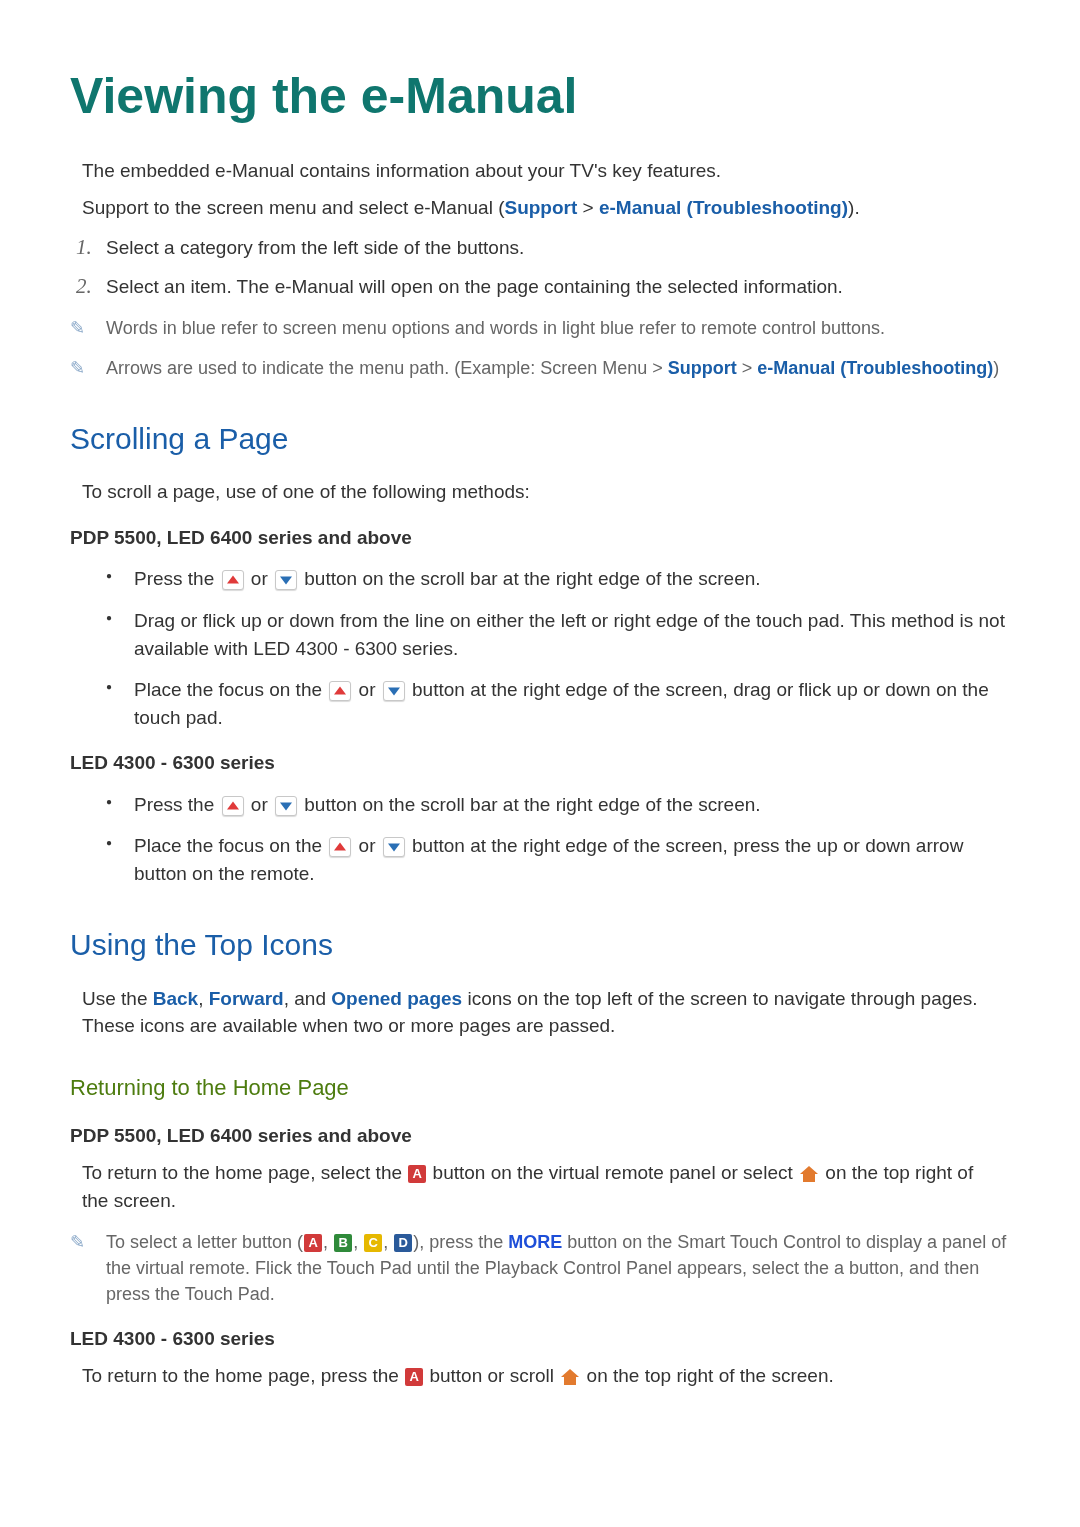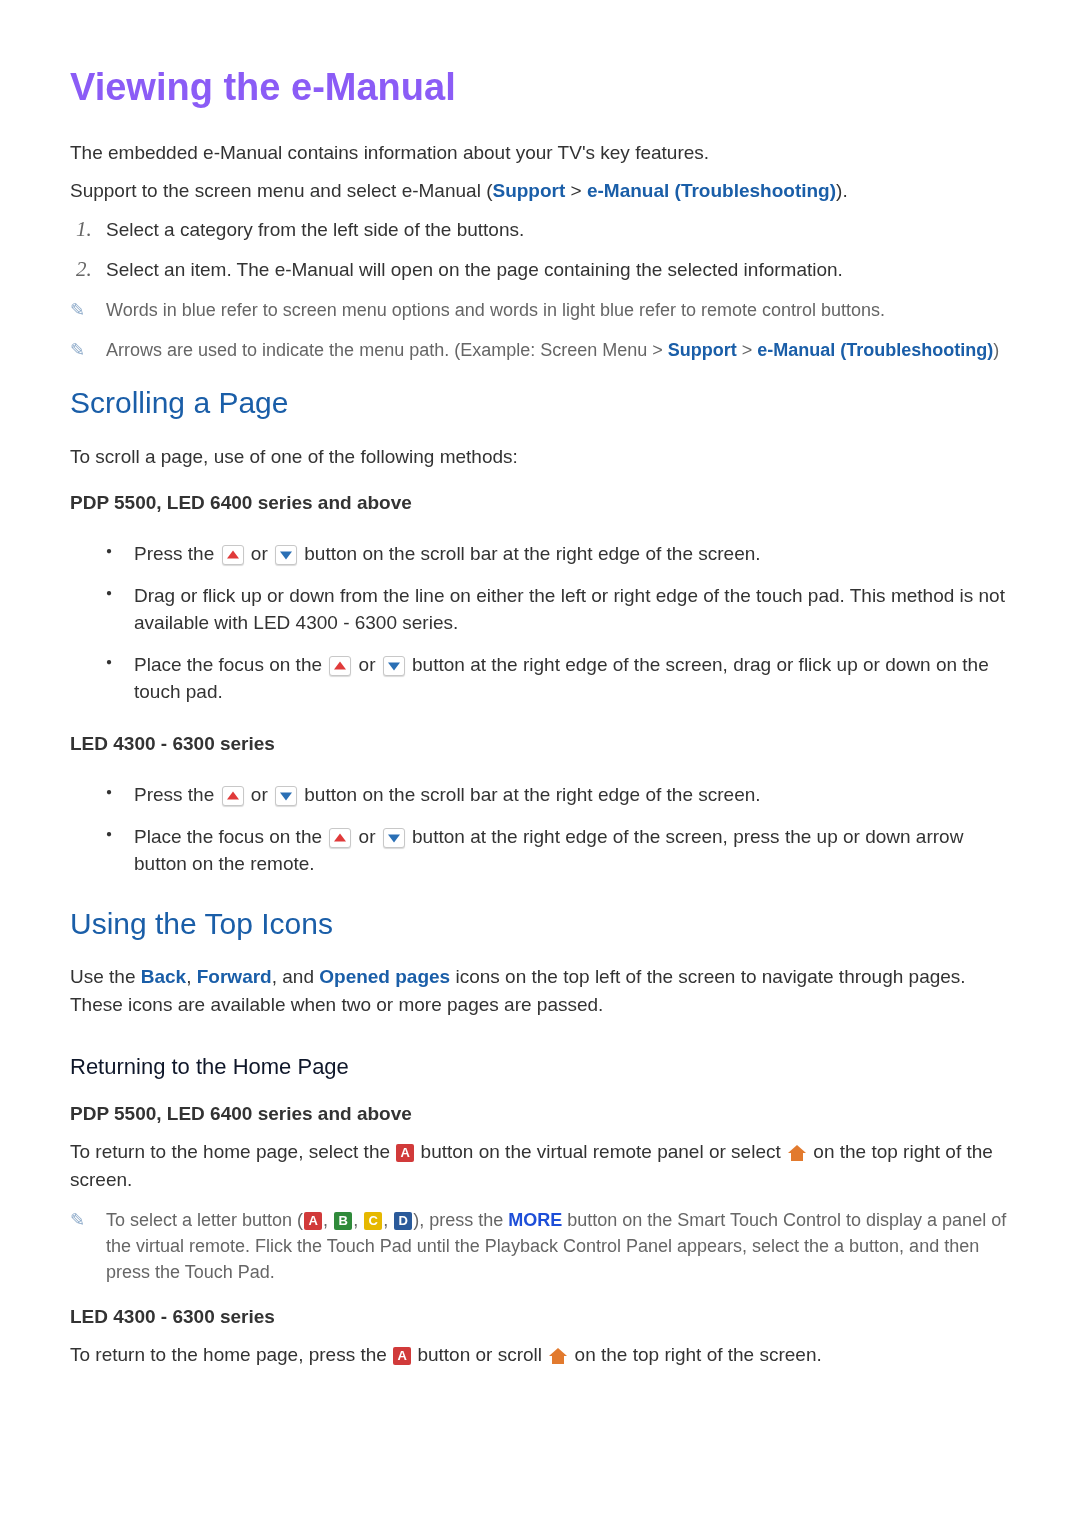--- a/index.html
+++ b/index.html
@@ -7,38 +7,38 @@
     margin: 0;
     font-family: Arial, Helvetica, sans-serif;
     background: #fff;
     color: #333;
     width: 1080px;
     padding: 60px 70px 90px 70px;
     font-size: 19px;
     line-height: 1.45;
   }
   h1.main-title {
-    color: #8b5cf6;
+    color: #0f766e;
     font-weight: 700;
-    font-size: 38px;
+    font-size: 50px;
     margin: 0 0 24px 0;
   }
   h2.section-title {
     color: #1a5ea8;
     font-weight: 400;
     font-size: 30px;
-    margin: 18px 0 18px 0;
+    margin: 36px 0 18px 0;
   }
   h3.sub-title {
-    color: #0f172a;
+    color: #4d7c0f;
     font-weight: 400;
     font-size: 22px;
     margin: 32px 0 18px 0;
   }
-  p { margin: 10px 0; }
+  p { margin: 10px 12px; }
   .bold-label {
     font-weight: 700;
     margin: 18px 0 10px 0;
   }
   ol.steps {
     list-style: none;
     padding: 0;
     margin: 8px 0;
   }
   ol.steps > li {
@@ -70,21 +70,21 @@
   ul.notes > li .pencil {
     position: absolute;
     left: 0;
     top: 0;
     color: #8aa8c8;
     font-size: 18px;
   }
   ul.bullets {
     list-style: none;
     padding: 0;
-    margin: 24px 0;
+    margin: 8px 0;
   }
   ul.bullets > li {
     position: relative;
     padding-left: 36px;
     margin: 14px 0 14px 28px;
   }
   ul.bullets > li::before {
     content: "●";
     position: absolute;
     left: 8px;

